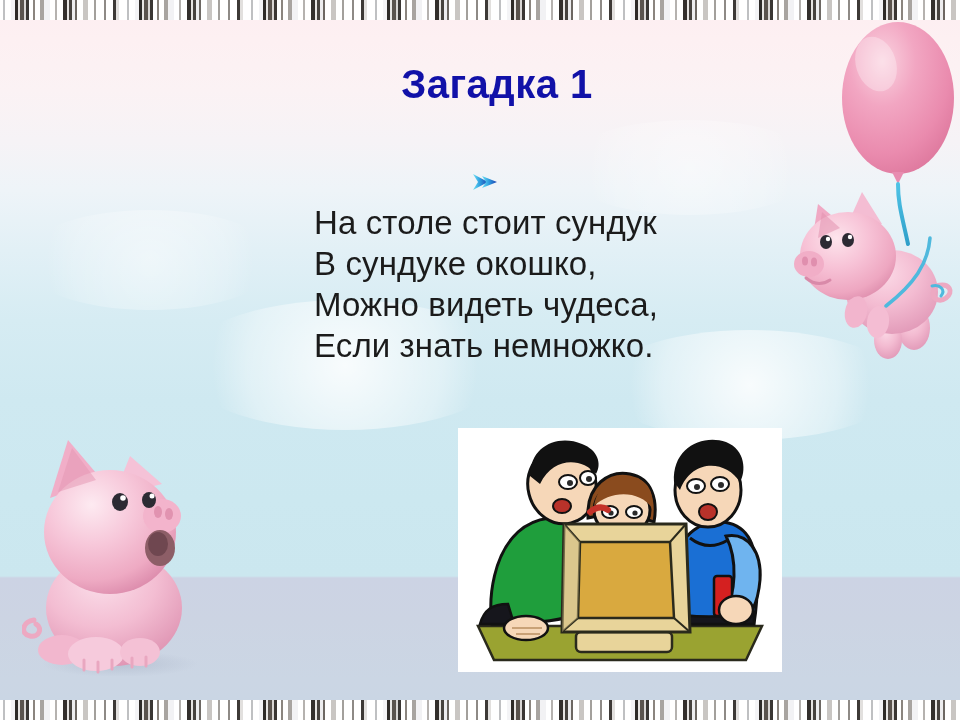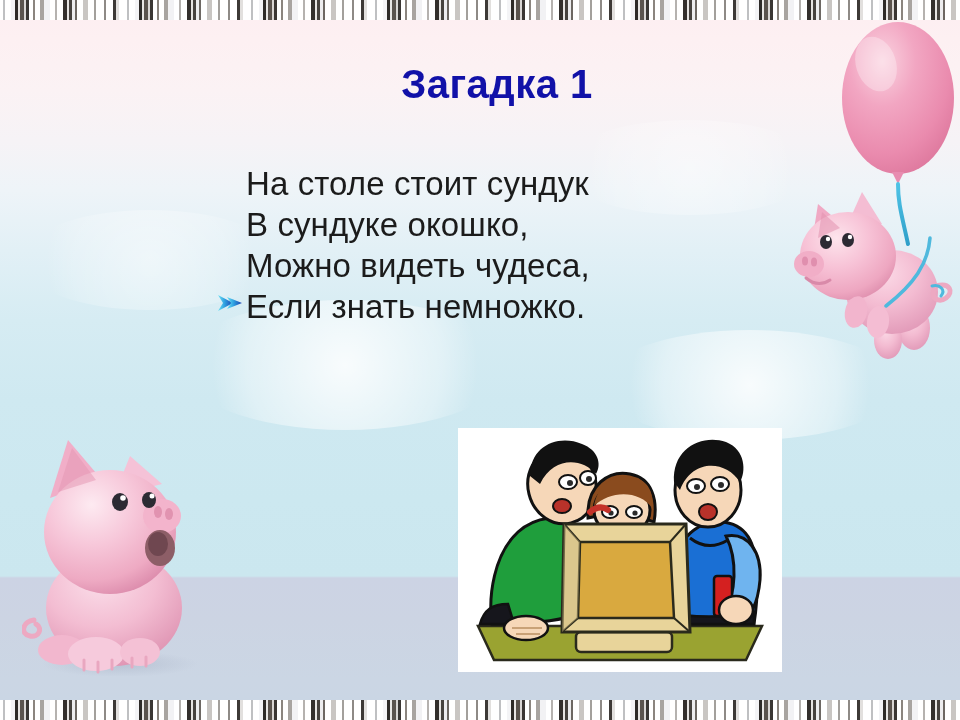--- a/index.html
+++ b/index.html
@@ -102,21 +102,22 @@
 
   
   #riddle-block {
     position: absolute;
     left: 216px;
     top: 163px;
     width: 540px;
   }
   #bullet-row {
     display: flex;
-    align-items: flex-end;
+    align-items: center;
+    flex-direction: column;
   }
   #bullet-icon {
     width: 30px;
     height: 38px;
     flex: 0 0 30px;
     margin-top: 5px;
   }
   #riddle-lines {
     font-size: 33px;
     line-height: 41px;

